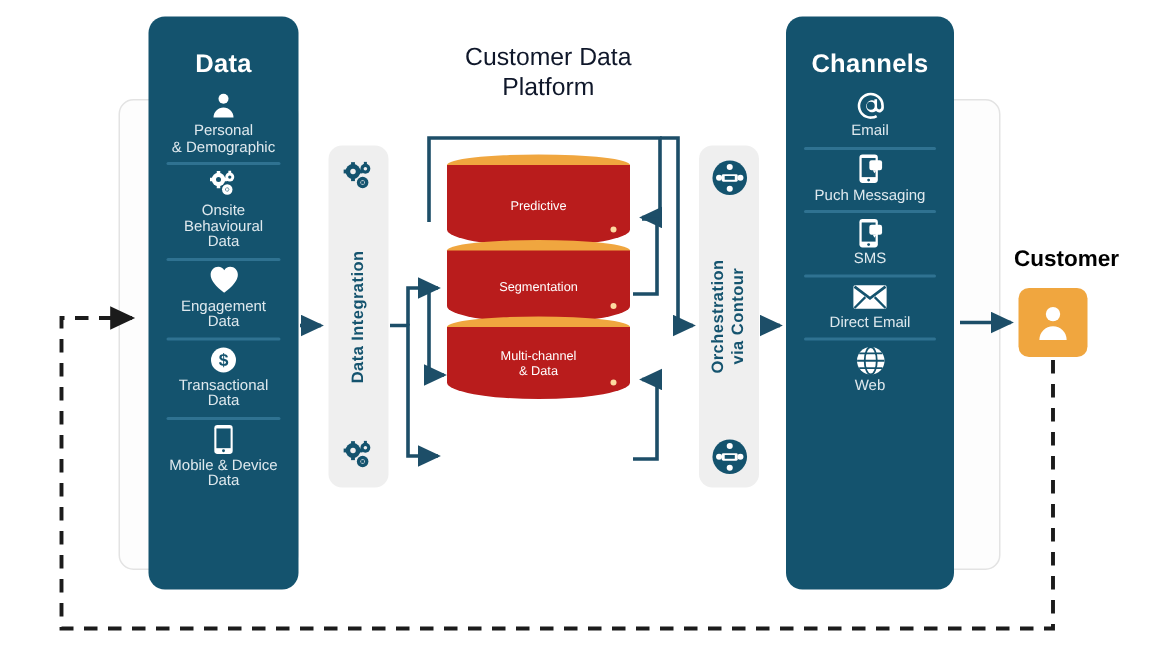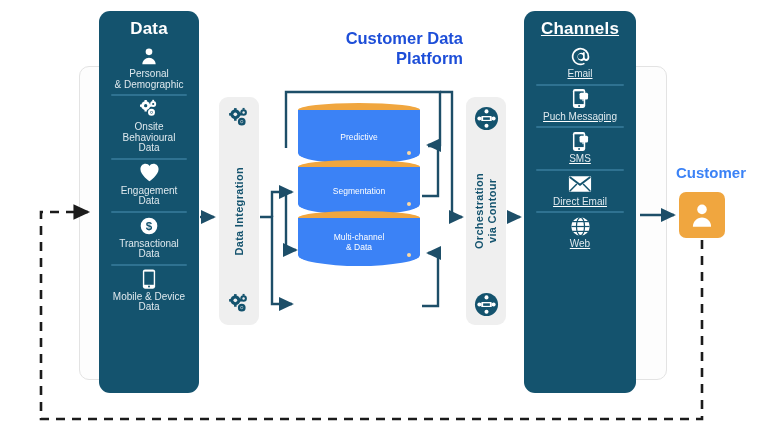--- a/index.html
+++ b/index.html
@@ -13,24 +13,24 @@
 
   
   .backdrop{position:absolute;border:1px solid #e3e3e3;border-radius:10px;background:#fdfdfd;}
   #bd-left{left:79px;top:66px;width:118px;height:312px;}
   #bd-right{left:545px;top:66px;width:120px;height:312px;}
 
   
   .column{
     position:absolute;background:#14536e;border-radius:11px;
     color:#ffffff;text-align:center;box-sizing:border-box;
-    padding:8px 6px 6px 6px;
+    padding:22px 6px 6px 6px;
   }
   #col-data{left:99px;top:11px;width:100px;height:382px;}
-  #col-channels{left:524px;top:11px;width:112px;height:382px;text-decoration:underline;}
+  #col-channels{left:524px;top:11px;width:112px;height:382px;}
   .col-title{
     font-size:17px;font-weight:bold;letter-spacing:.2px;line-height:20px;
     margin-bottom:2px;color:#ffffff;
   }
   .col-items{display:flex;flex-direction:column;}
   .col-item{position:relative;padding:4px 2px 4px 2px;}
   .col-item + .col-item::before{
     content:"";position:absolute;left:6px;right:6px;top:0;height:2px;
     background:#2f7291;border-radius:1px;
   }
@@ -48,48 +48,48 @@
   #bar-orchestration{left:466px;top:97px;width:40px;height:228px;}
   .vbar-icon{height:26px;display:flex;align-items:center;justify-content:center;}
   .vbar-text{
     writing-mode:vertical-rl;transform:rotate(180deg);
     font-size:11px;font-weight:bold;color:#14536e;letter-spacing:.3px;
     text-align:center;line-height:13px;
   }
 
   
   #cdp-title{
-    position:absolute;left:268px;top:28px;width:195px;text-align:right;
-    font-size:16.5px;font-weight:bold;line-height:20px;color:#1d4ed8;
+    position:absolute;left:268px;top:28px;width:195px;text-align:center;
+    font-size:16.5px;font-weight:normal;line-height:20px;color:#0f172a;
   }
 
   
   #cyl-stack{position:absolute;left:298px;top:110px;width:122px;}
   .cyl{position:relative;width:122px;margin-bottom:3px;}
   .cyl .top{
     position:absolute;left:0;top:-7px;width:122px;height:14px;
     background:#f0a63f;border-radius:50%;
   }
   .cyl .body{
-    position:relative;width:122px;background:#3b82f6;border-radius:0 0 61px 61px/0 0 11px 11px;
+    position:relative;width:122px;background:#b91c1c;border-radius:0 0 61px 61px/0 0 11px 11px;
     display:flex;align-items:center;justify-content:center;box-sizing:border-box;
   }
   .cyl .body .txt{
     font-size:8.5px;line-height:10.5px;color:#ffffff;text-align:center;
     padding:0 10px;position:relative;z-index:2;
   }
   .cyl .dot{
     position:absolute;right:9px;bottom:9px;width:4px;height:4px;border-radius:50%;
     background:#fdd9a0;z-index:3;
   }
 
   
   #customer-title{
     position:absolute;left:649px;top:164px;width:124px;text-align:center;
-    font-size:15px;font-weight:bold;color:#3b82f6;
+    font-size:15px;font-weight:bold;color:#000000;
   }
   #customer-box{
     position:absolute;left:679px;top:192px;width:46px;height:46px;
     background:#f0a63f;border-radius:7px;display:flex;align-items:center;justify-content:center;
   }
 </style>
 </head>
 <body>
 
 <div class="stage">

